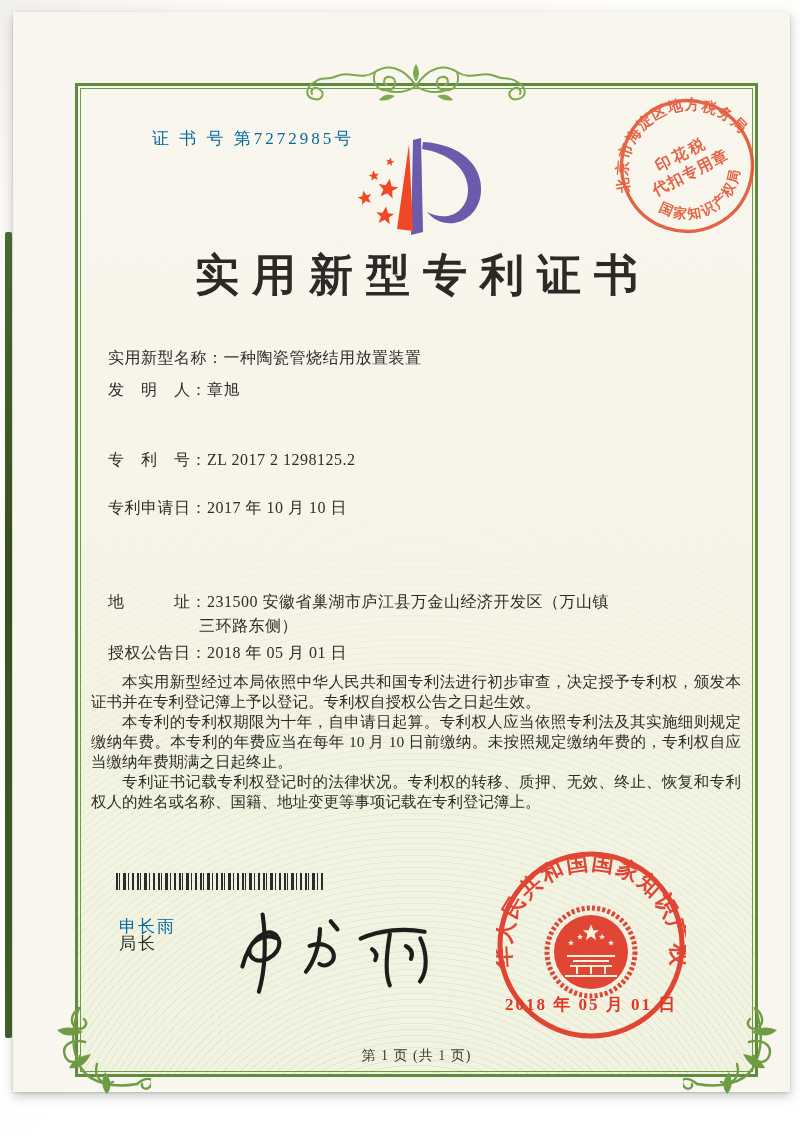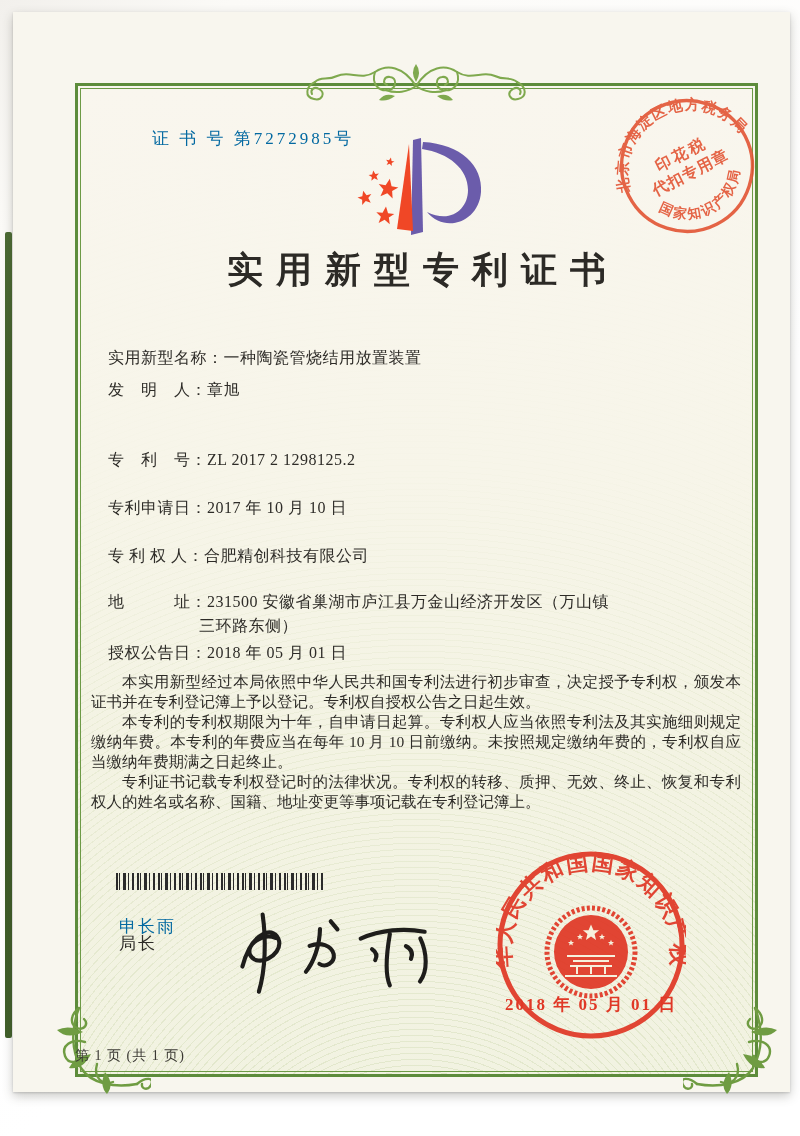--- a/index.html
+++ b/index.html
@@ -45,21 +45,21 @@
   }
   .orn { position:absolute; pointer-events:none; }
 
   .cert-no {
     position:absolute; left:95px; top:115px;
     font-size:17px; letter-spacing:3px; color:#0369a1;margin-left:44px;
   }
   .logo { position:absolute; left:320px; top:120px; width:164px; height:118px; }
   .title {
     position:absolute; left:62px; top:234px; width:683px;
-    text-align:center; font-size:36px; font-weight:bold;
+    text-align:center; font-size:44px; font-weight:bold;
     letter-spacing:13px; text-indent:13px; color:#2c2a26;
   }
   .field { position:absolute; left:95px; font-size:16px; color:#2e2c28; letter-spacing:.5px; white-space:nowrap; }
   .field .lbl { display:inline-block; }
   .addr2 { position:absolute; left:186px; font-size:16px; color:#2e2c28; letter-spacing:.5px; }
   .field.right-col { left:455px; }
 
   .body-text {
     position:absolute; left:78px; top:660px; width:650px;
     font-size:15.5px; line-height:20px; color:#2e2c28;
@@ -81,21 +81,21 @@
   .sig-name  { position:absolute; left:106px; top:903px; font-size:17px; color:#0369a1; letter-spacing:2px; }
   .signature { position:absolute; left:205px; top:882px; width:220px; height:108px; transform:rotate(-2deg); }
 
   .seal { position:absolute; left:483px; top:838px; width:190px; height:190px; opacity:.93; }
   .seal-date {
     position:absolute; left:492px; top:981px; width:180px;
     font-size:17px; font-weight:bold; color:#e03826; letter-spacing:2px;
     font-family:"Liberation Serif","DejaVu Serif",serif;
   }
   .footer {
-    position:absolute; left:62px; top:1035px; width:683px; 
+    position:absolute; left:62px; top:1035px; width:683px; text-align:center;
     font-size:14px; color:#3a3833; letter-spacing:1px;
   }
   .tax-stamp {
     position:absolute; left:596px; top:76px; width:156px; height:156px;
     transform:rotate(-27deg); opacity:.88;
   }
 </style>
 </head>
 <body>
 
@@ -179,23 +179,20 @@
       <span class="lbl">实用新型名称：</span><span>一种陶瓷管烧结用放置装置</span>
     </div>
     <div class="field" style="top:368px;">
       <span class="lbl">发　明　人：</span><span>章旭</span>
     </div>
     <div class="field" style="top:438px;">
       <span class="lbl">专　利　号：</span><span>ZL 2017 2 1298125.2</span>
     </div>
     <div class="field" style="top:486px;">
       <span class="lbl">专利申请日：</span><span>2017 年 10 月 10 日</span>
-    </div>
-    <div class="field" style="top:534px;">
-      <span class="lbl">专 利 权 人：</span><span>合肥精创科技有限公司</span>
     </div>
     <div class="field" style="top:580px;">
       <span class="lbl">地　　　址：</span><span>231500 安徽省巢湖市庐江县万金山经济开发区（万山镇</span>
     </div>
     <div class="addr2" style="top:604px;">三环路东侧）</div>
     <div class="field" style="top:631px;">
       <span class="lbl">授权公告日：</span><span>2018 年 05 月 01 日</span>
     </div>
 
     <div class="body-text">

